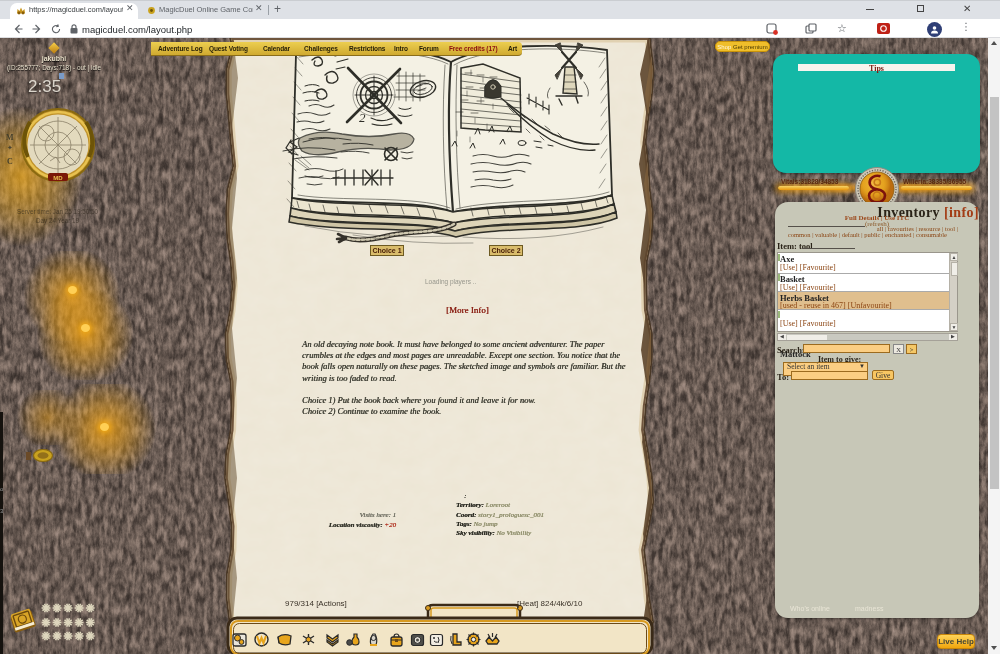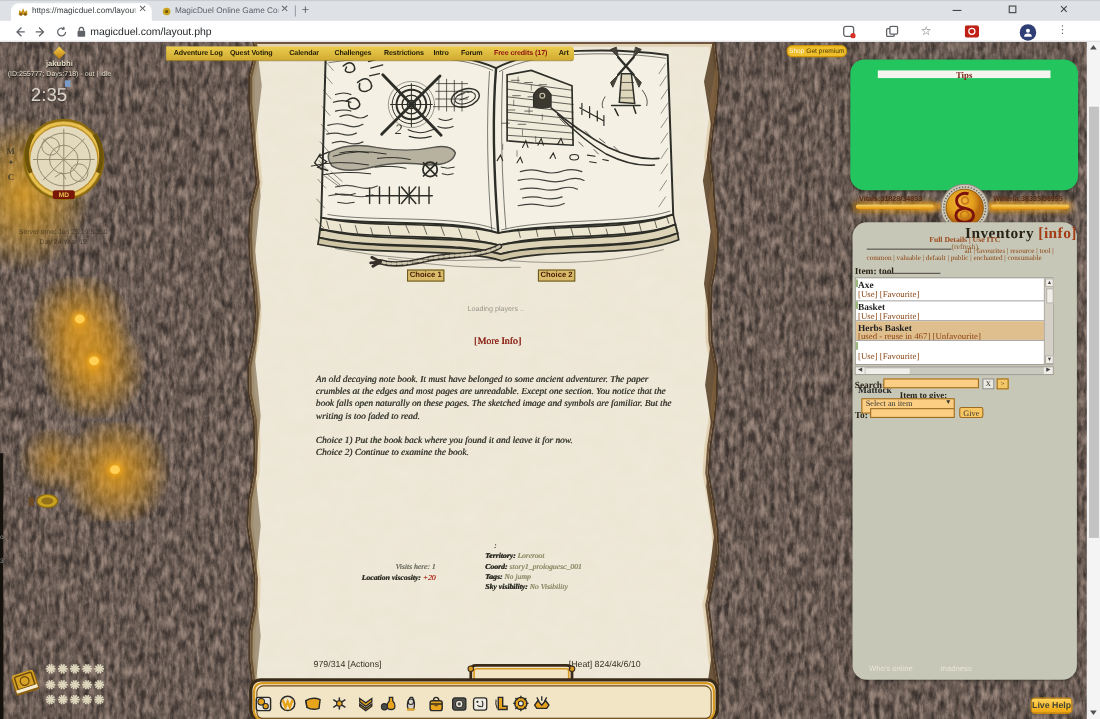--- a/index.html
+++ b/index.html
@@ -9,33 +9,33 @@
 #tabstrip{position:absolute;left:0;top:0;width:1000px;height:19px;background:#dee1e6;}
 #tabstrip .topline{position:absolute;left:0;top:0;width:1000px;height:1px;background:#cacdd1;}
 #tab1{position:absolute;left:10px;top:3px;width:128px;height:16px;background:#fff;border-radius:7px 7px 0 0;}
 .tabtitle{position:absolute;font-size:7.5px;color:#3c4043;top:4.5px;white-space:nowrap;overflow:hidden;}
 .tabx{position:absolute;font-size:9px;color:#5f6368;top:3px;}
 #toolbar{position:absolute;left:0;top:19px;width:1000px;height:19px;background:#fff;border-bottom:1px solid #dcdde0;}
 .navic{position:absolute;top:3.5px;}
 
 #game{position:absolute;left:0;top:38px;width:1000px;height:616px;overflow:hidden;}
 
-#tips{position:absolute;left:773px;top:16px;width:207px;height:119px;background:#22c55e;border-radius:13px;box-shadow:0 1px 3px rgba(0,0,0,.4);}
+#tips{position:absolute;left:773px;top:16px;width:207px;height:119px;background:#14b8a6;border-radius:13px;box-shadow:0 1px 3px rgba(0,0,0,.4);}
 #tipsbar{position:absolute;left:25px;top:10px;width:157px;height:7px;background:#f6f4ee;}
 #tips .t{font-family:"Liberation Serif",serif;color:#7b2418;font-size:7px;line-height:8.9px;text-align:center;position:absolute;left:8px;right:8px;top:19px;white-space:nowrap;}
 #inv{position:absolute;left:775px;top:164px;width:204px;height:416px;background:#c7c7b7;border-radius:13px;box-shadow:0 1px 3px rgba(0,0,0,.4);font-family:"Liberation Serif",serif;}
 #live{position:absolute;left:937px;top:596px;width:38px;height:15px;border-radius:4px;background:linear-gradient(#ffd45a,#efa50d);border:1px solid #c8860a;color:#454534;font-size:8px;font-weight:bold;text-align:center;line-height:13px;}
 
 #sb{position:absolute;left:988px;top:0px;width:12px;height:616px;background:#f4f4f4;}
 #sbthumb{position:absolute;left:1.5px;top:59px;width:9px;height:392px;background:#c3c3c3;}
 
 #menu{position:absolute;left:151px;top:4px;width:371px;height:14px;background:linear-gradient(#ecce50,#d0aa30);border-radius:0 4px 4px 0;border-bottom:1px solid #8a6d1a;font-size:6.5px;font-weight:bold;color:#241d06;white-space:nowrap;}
 #menu span{position:absolute;top:3px;letter-spacing:-0.1px;}
 
-.hand{font-family:"Liberation Serif",serif;font-style:italic;color:#3b3b31;text-shadow:0.35px 0 0 currentColor;}
+.hand{font-family:"Liberation Serif",serif;font-style:italic;color:#3b3b31;text-shadow:0.35px 0 0 currentColor;margin-left:15px;}
 .btn-choice{position:absolute;width:34px;height:11px;background:#d9bc6b;border:1px solid #6d5a22;font-size:7px;font-weight:bold;color:#4a2008;text-align:center;line-height:10px;font-family:"Liberation Sans",sans-serif;white-space:nowrap;}
 </style></head>
 <body>
 
 <div id="game">
 <svg width="1000" height="616" style="position:absolute;left:0;top:0">
  <defs>
  <filter id="rock" x="0" y="0" width="100%" height="100%" color-interpolation-filters="sRGB">
   <feTurbulence type="fractalNoise" baseFrequency="0.22 0.09" numOctaves="6" seed="13"></feTurbulence>
   <feColorMatrix type="matrix" values="0.5 0.5 0 0 0 0.5 0.5 0 0 0 0.5 0.5 0 0 0 0 0 0 0 1"></feColorMatrix>

